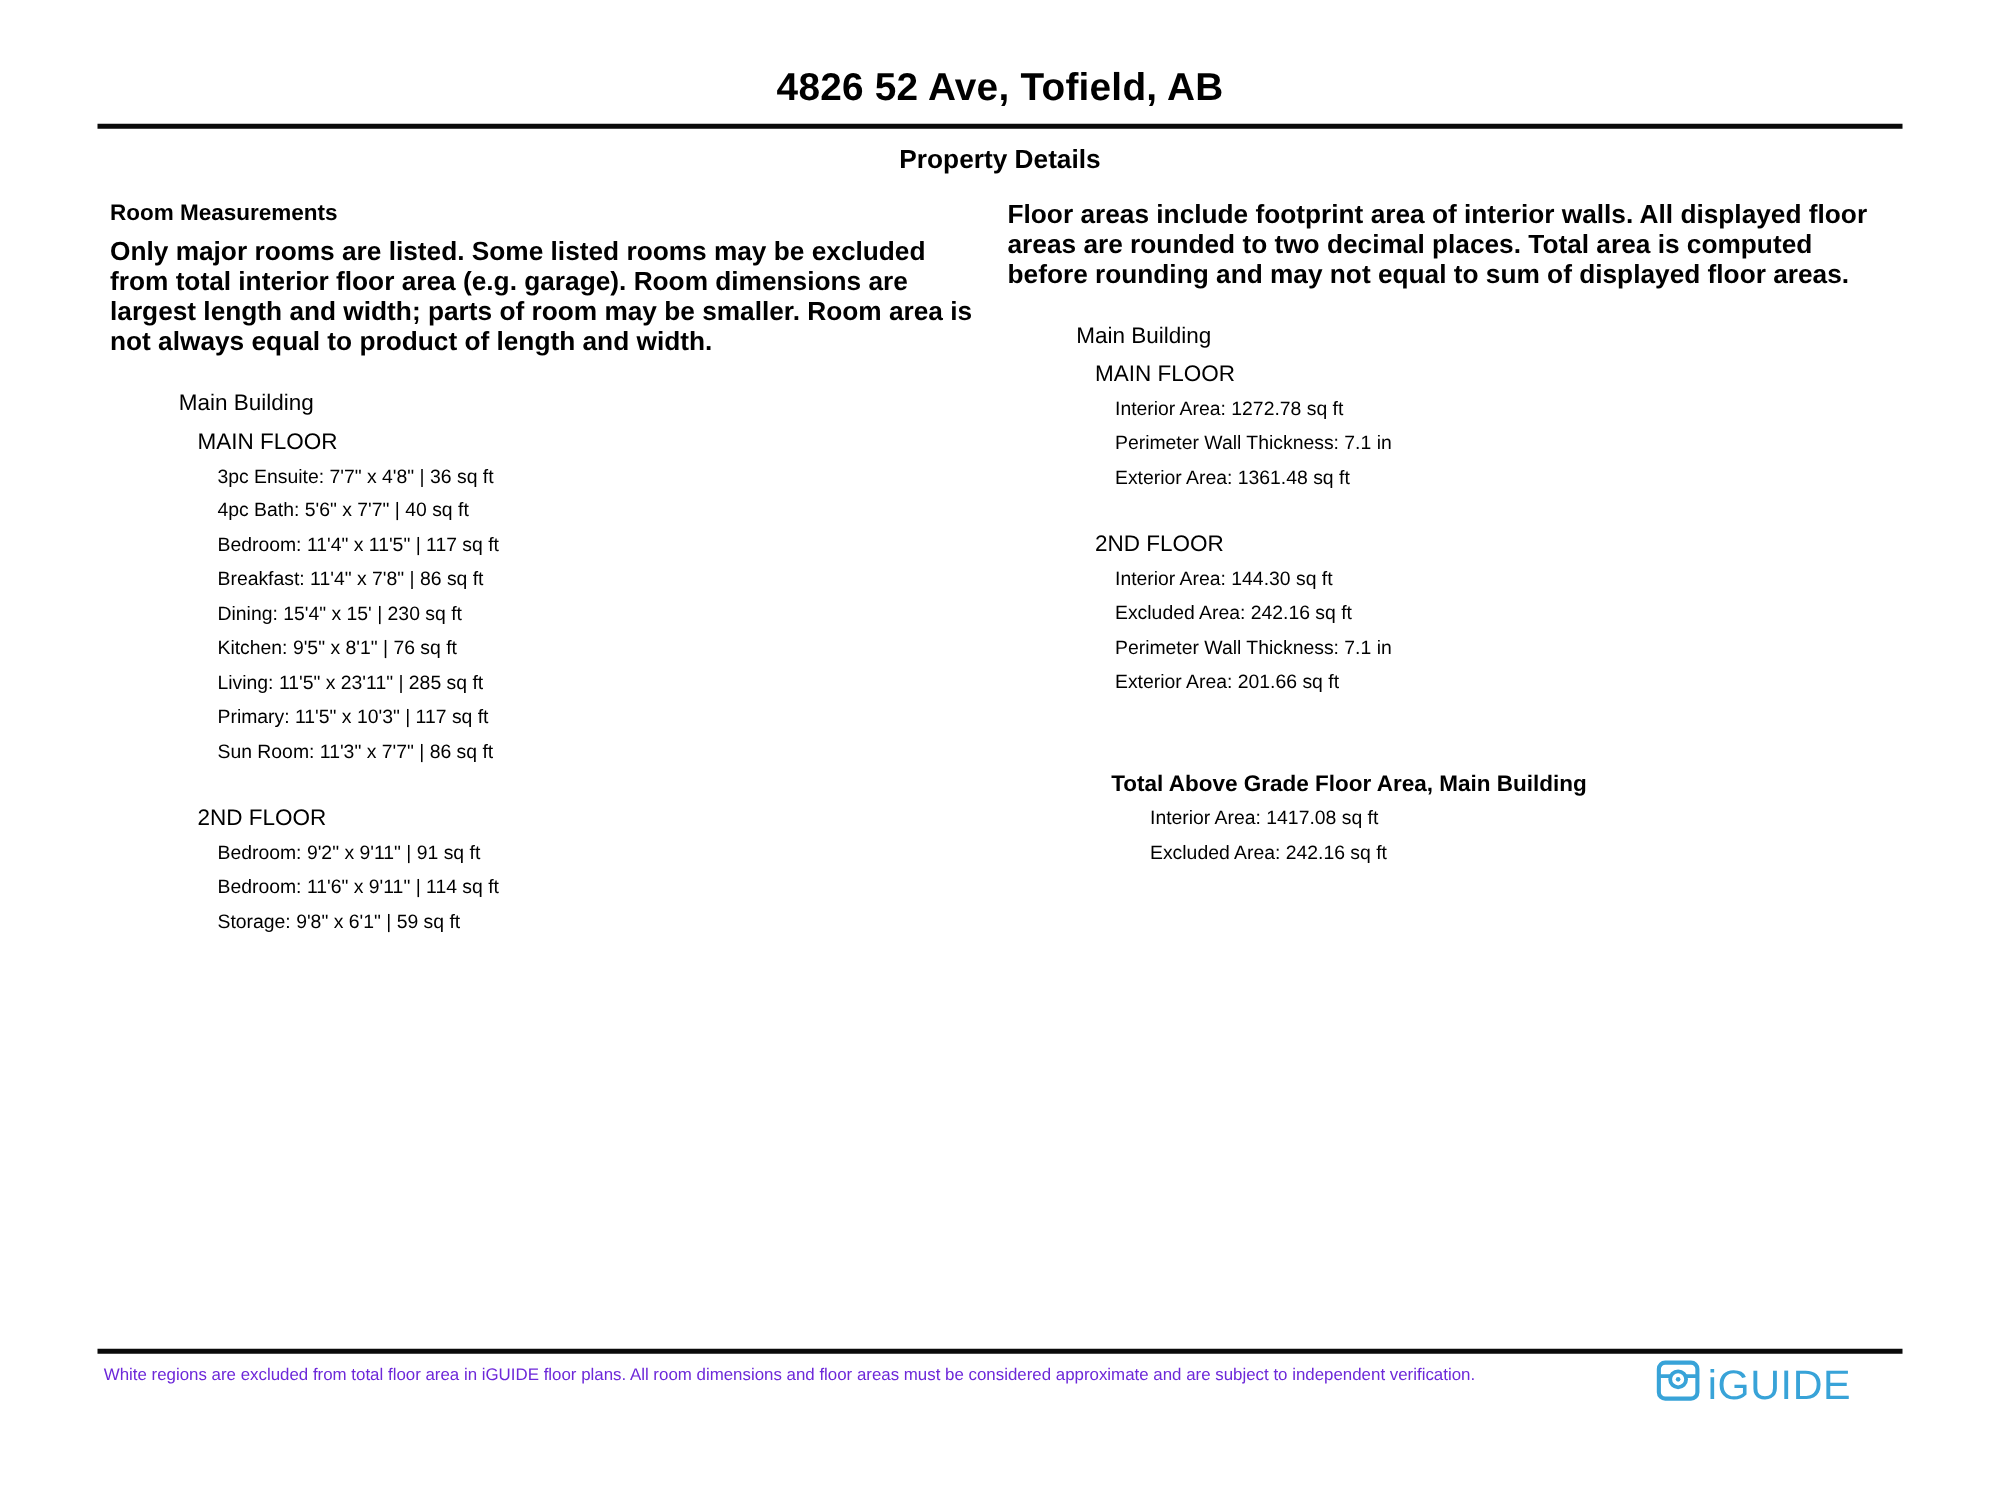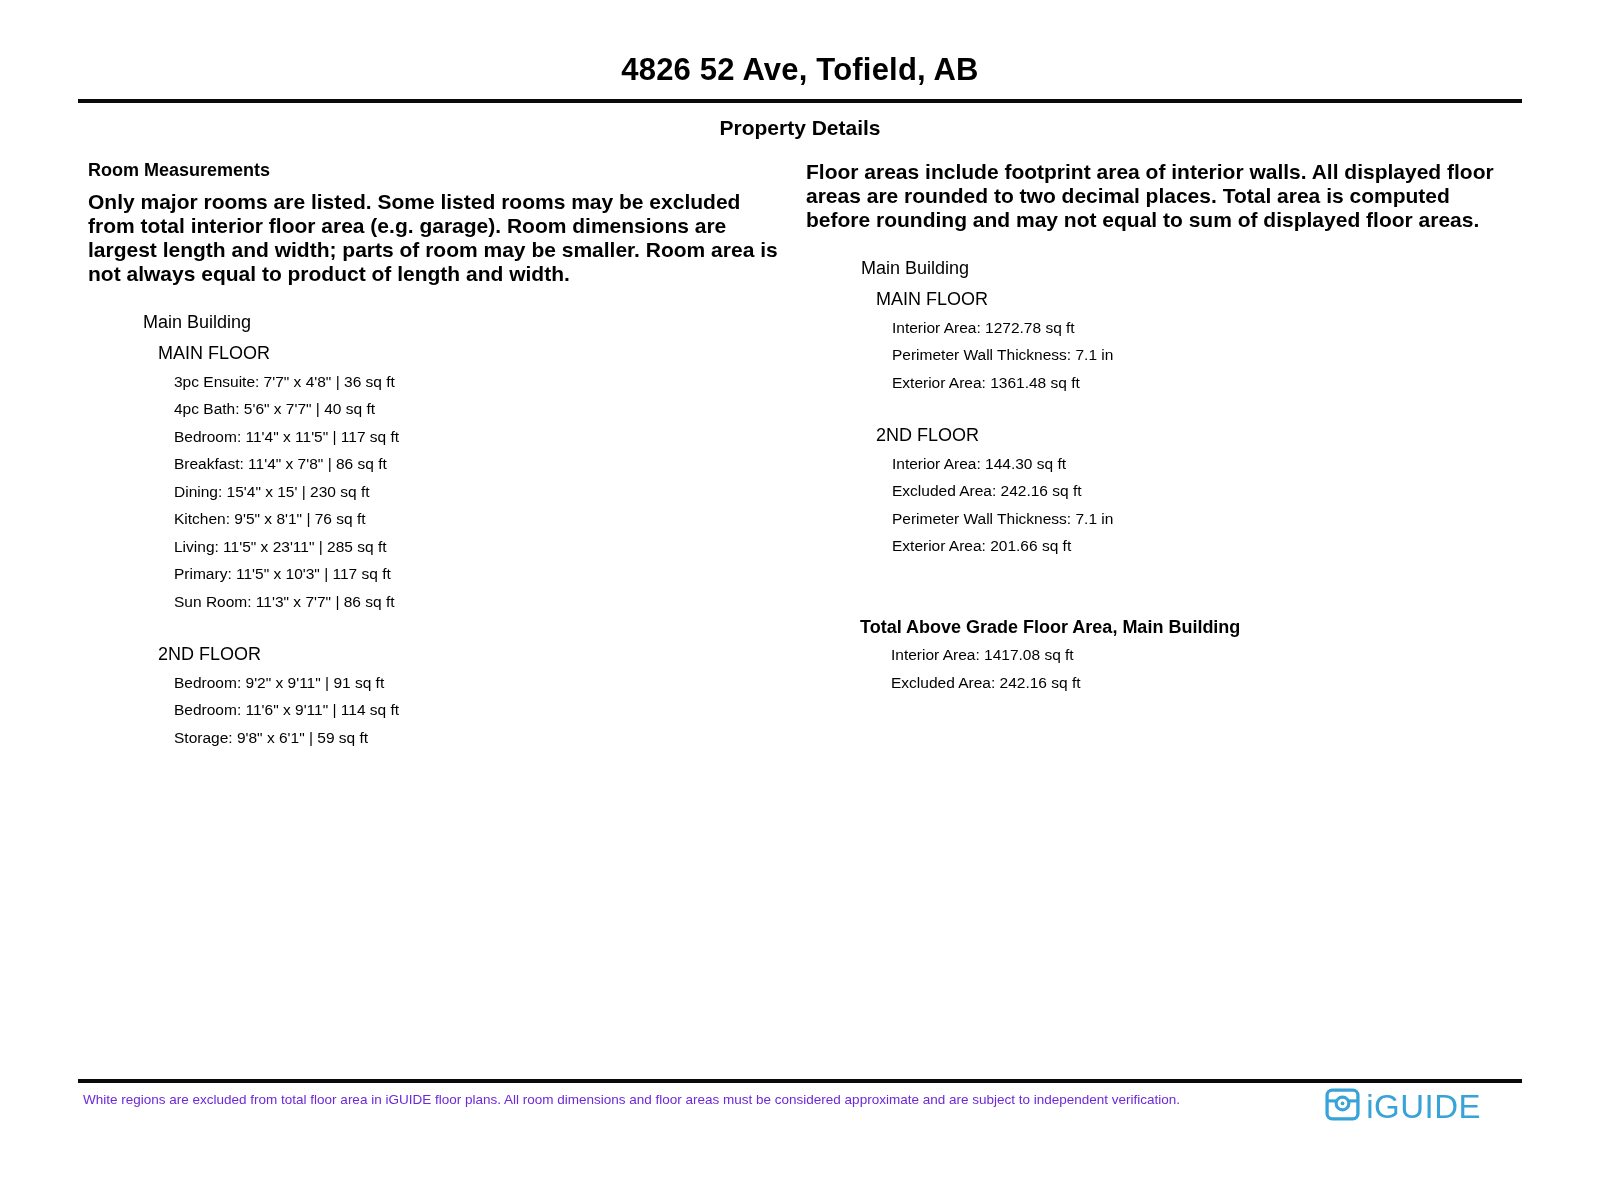--- a/index.html
+++ b/index.html
@@ -45,21 +45,21 @@
 
   .building-block { margin-top: 26px; margin-left: 55px; }
   .building-name { font-size: 18px; font-weight: normal; }
 
   .floor { margin-left: 15px; margin-top: 7px; }
   .floor + .floor { margin-top: 26px; }
   .floor-name { font-size: 18px; line-height: 27.5px; }
   .floor-items { margin-left: 16px; }
   .floor-items .item { font-size: 15.5px; line-height: 27.5px; }
 
-  .total-block { margin-top: 54px; margin-left: 54px; }
+  .total-block { margin-top: 54px; margin-left: 83px; }
   .total-heading { font-size: 18px; font-weight: bold; line-height: 27.5px; }
   .total-block .floor-items { margin-left: 31px; }
 
   
   .rule-bottom {
     position: absolute;
     left: 78px;
     right: 78px;
     top: 1079px;
     height: 4px;

